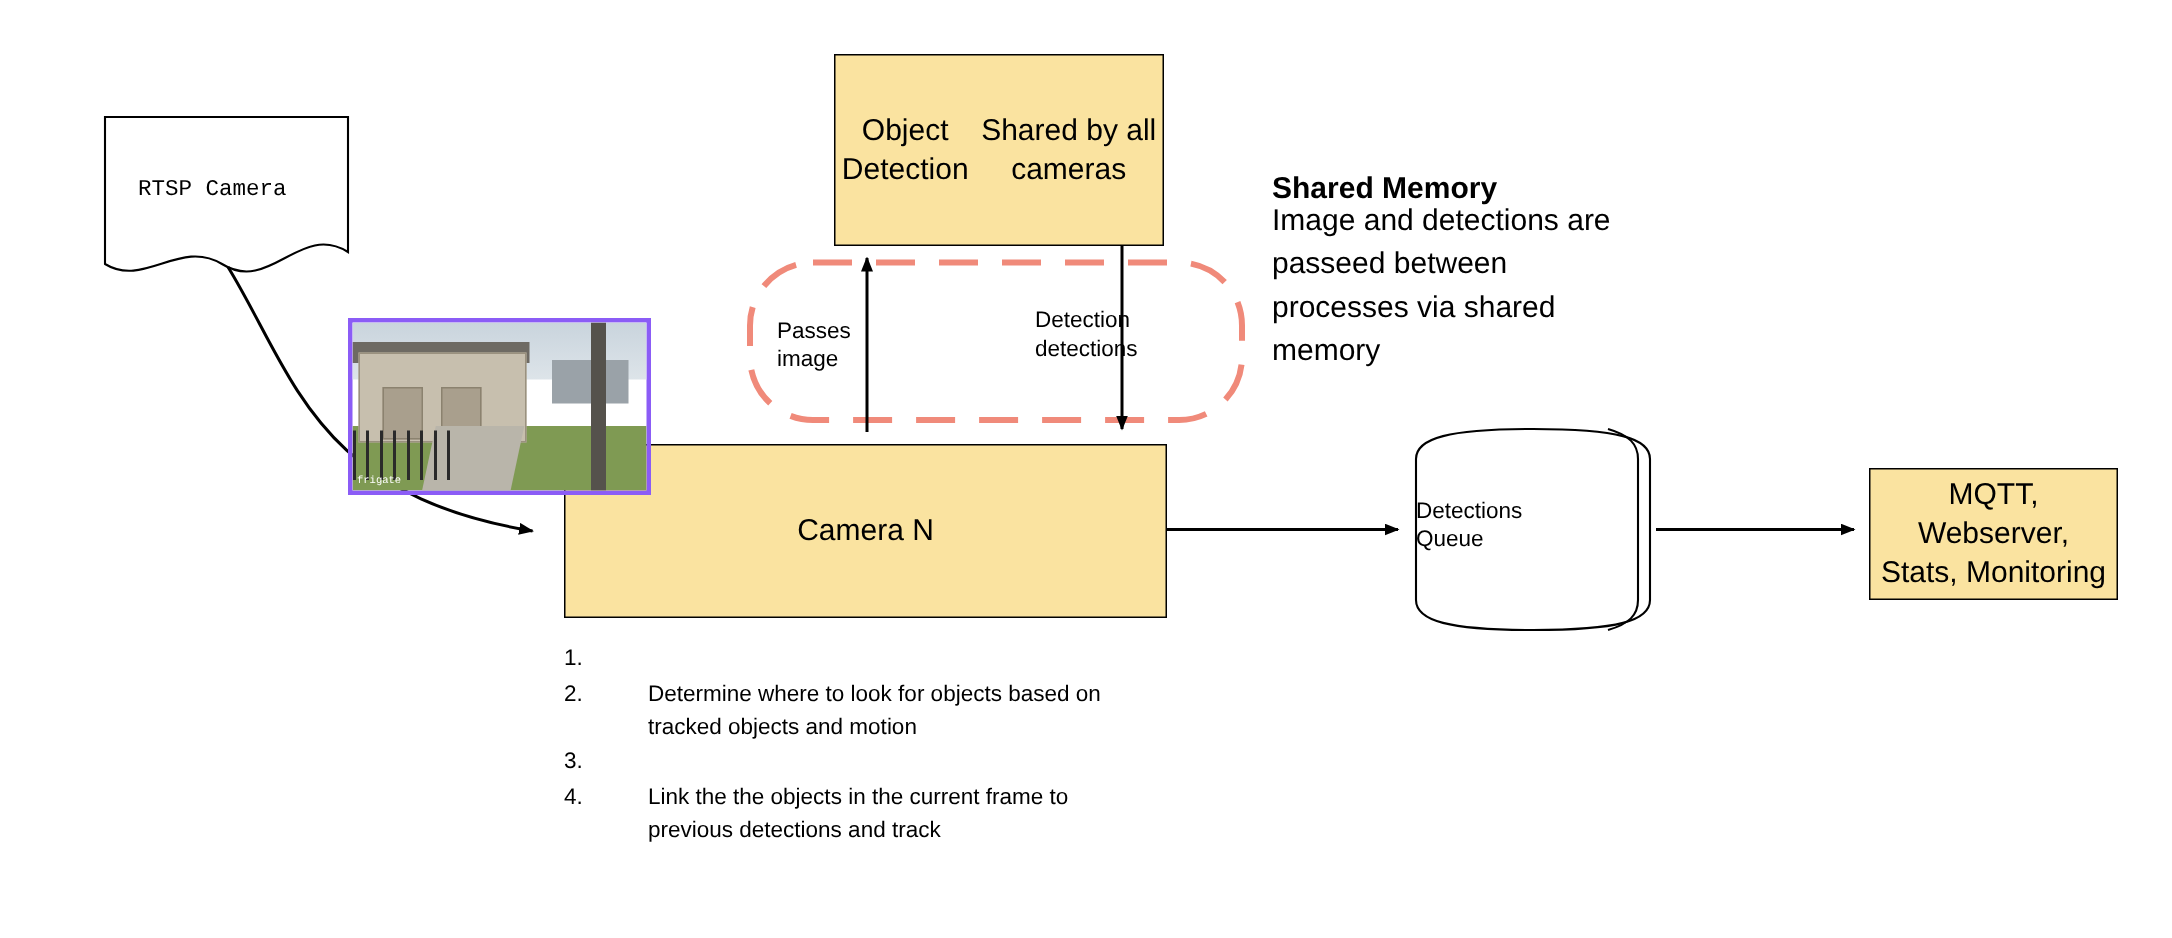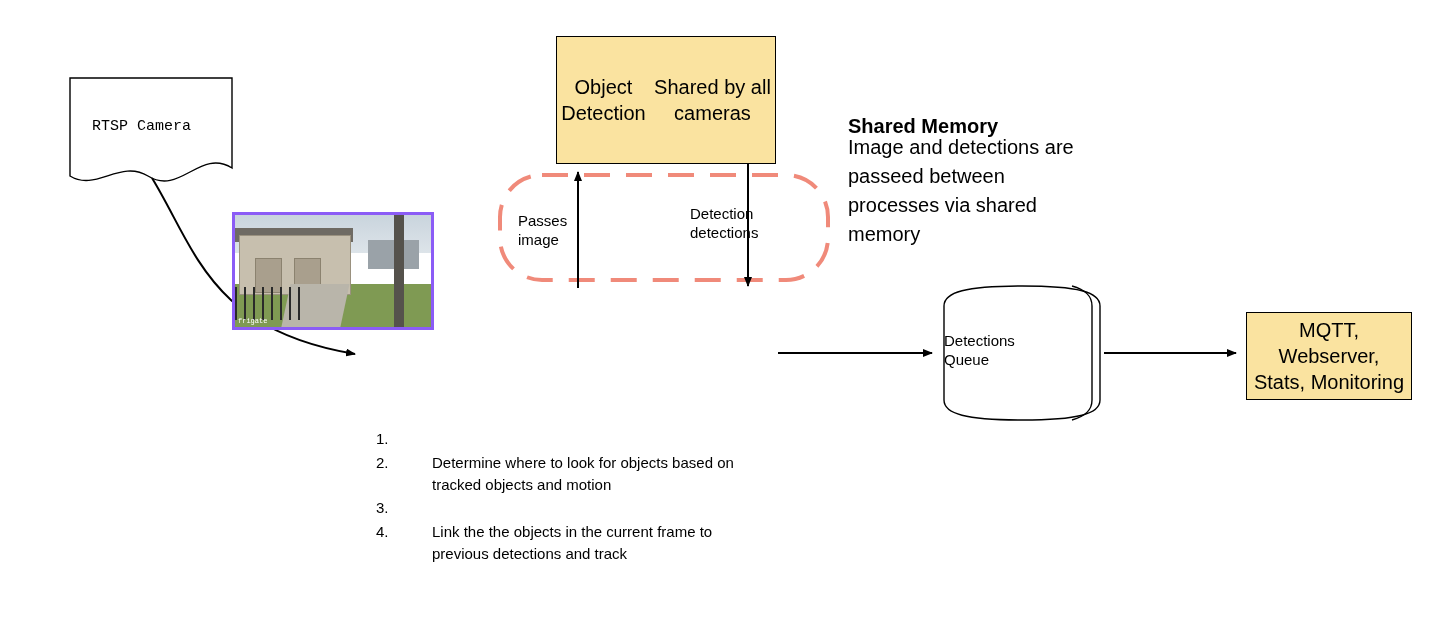--- a/index.html
+++ b/index.html
@@ -204,20 +204,23 @@
     <path d="M1104,353 L1236,353" fill="none" stroke="#000000" stroke-width="2" marker-end="url(#arrowhead)"></path>
   </svg>
 
   <div class="doc-label" style="left:92px; top:118px;font-family:Liberation Mono, monospace;">RTSP Camera</div>
 
   <div class="node box" style="left:556px; top:36px; width:220px; height:128px;">
     <div>Object Detection</div>
     <div class="sub">Shared by all cameras</div>
   </div>
 
+  <div class="node box" style="left:376px; top:296px; width:402px; height:116px;">
+    <div>Camera N</div>
+  </div>
 
   <div class="cam-photo" style="left:232px; top:212px; width:196px; height:112px;">
     <div class="photo-sky"></div>
     <div class="photo-grass"></div>
     <div class="photo-bg-house"></div>
     <div class="photo-roof"></div>
     <div class="photo-house"></div>
     <div class="photo-door"></div>
     <div class="photo-door2"></div>
     <div class="photo-walk"></div>

